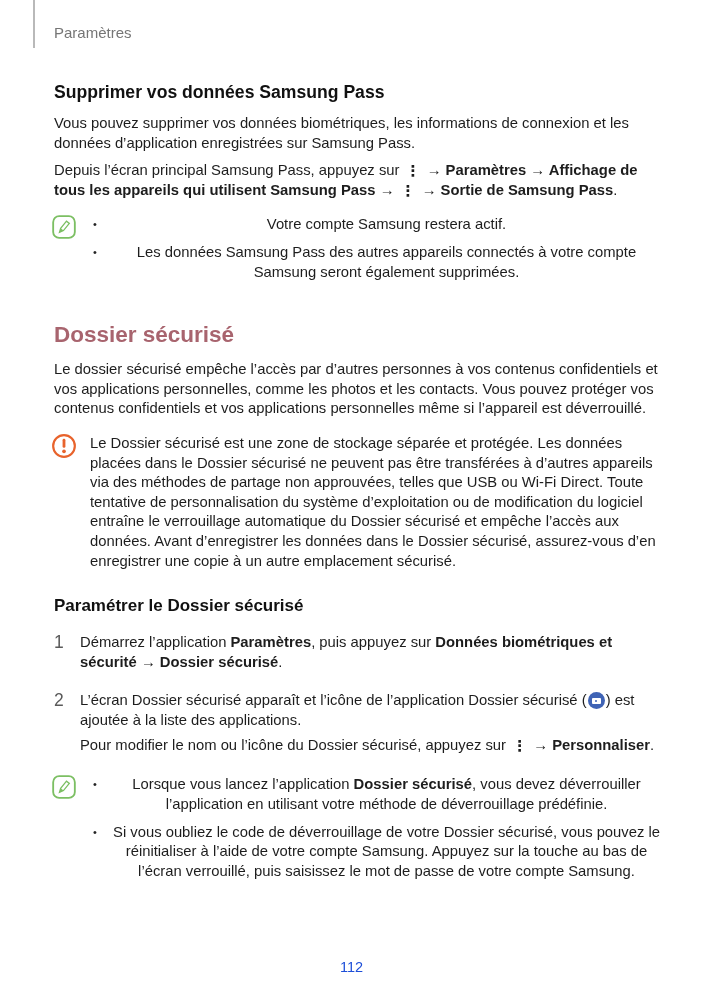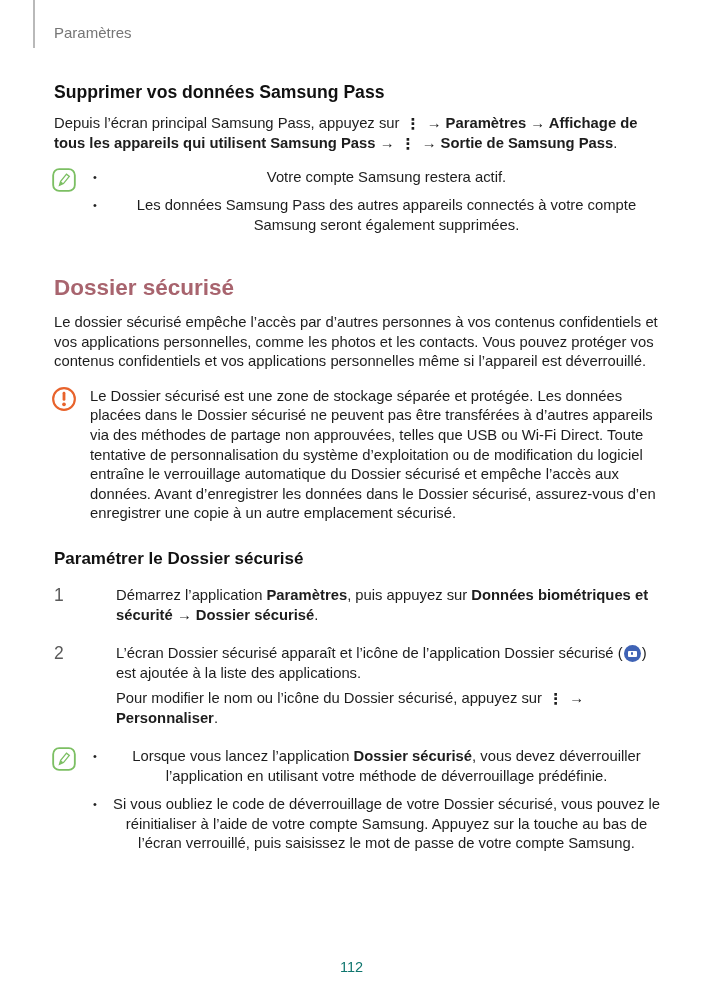--- a/index.html
+++ b/index.html
@@ -34,50 +34,51 @@
   .callout .co-body{flex:1;}
   ul.bullets{list-style:none;margin:0;padding:0;text-align:center;}
   ul.bullets li{position:relative;padding-left:18px;margin-bottom:8.5px;font-size:14.8px;line-height:19.6px;}
   ul.bullets li::before{content:"•";position:absolute;left:3px;top:0;font-size:11px;line-height:19.6px;color:#222;}
 
   
   ol.steps{list-style:none;margin:0;padding:0;}
   ol.steps li.step{display:flex;margin-bottom:13px;}
   .step-num{flex:none;width:17px;margin-right:9px;font-size:17.5px;line-height:19px;color:#5a5a5a;}
   .step-body{flex:1;}
-  .step-body p{margin-bottom:6px;margin-left:36px;}
+  .step-body p{margin-bottom:6px;}
 
   
   .ic{display:inline-block;}
   .ic-more-vertical{font-weight:700;font-size:15px;line-height:1;vertical-align:-1px;margin:0 2px;letter-spacing:0;}
   .ic-more-vertical::before{content:"\22EE";}
   .ic-secure-folder{
     width:17px;height:17px;background:#3f63b5;border-radius:50%;
     position:relative;vertical-align:-3.5px;margin:0 1px;
   }
   .ic-secure-folder::before{content:"";position:absolute;left:4px;top:6px;width:9px;height:6px;background:#fff;border-radius:1px;}
   .ic-secure-folder::after{content:"";position:absolute;left:7.2px;top:7.8px;width:2.6px;height:2.6px;background:#3f63b5;border-radius:50%;}
 
   
   .ftr{position:absolute;left:0;bottom:18px;width:100%;text-align:center;}
-  .ftr span{font-size:14.5px;color:#0f766e;}
+  .ftr span{font-size:14.5px;color:#1d4ed8;}
 </style>
 </head>
 <body>
 
 <div class="page">
 
   <div class="hdr">
     <div class="hdr-bar"></div>
     <div class="hdr-crumb">Paramètres</div>
   </div>
 
   <div class="content">
 
     <h2 class="sec">Supprimer vos données Samsung Pass</h2>
+    <p class="para"><span>Vous pouvez supprimer vos données biométriques, les informations de connexion et les données d’application enregistrées sur Samsung Pass.</span></p>
     <p class="para"><span>Depuis l’écran principal Samsung Pass, appuyez sur </span><span class="ic ic-more-vertical"></span><span> → </span><b>Paramètres</b><b> → </b><b>Affichage de tous les appareils qui utilisent Samsung Pass</b><b> → </b><span class="ic ic-more-vertical"></span><b> → </b><b>Sortie de Samsung Pass</b><span>.</span></p>
 
     <div class="callout">
       <span class="co-icon">
         <svg viewBox="0 0 24 24" width="26" height="26">
           <rect x="2" y="2" width="20" height="20" rx="5.5" fill="none" stroke="#7cbf63" stroke-width="1.7"></rect>
           <path d="M7.8 17l1.1-3.8 5.4-6.6 2.6 2.1-5.4 6.6-3.7 1.7z" fill="none" stroke="#7cbf63" stroke-width="1.2"></path>
           <path d="M7.8 17l1.1-3.8 1.5 1.2 1.1 0.9z" fill="#7cbf63"></path>
         </svg>
       </span>

